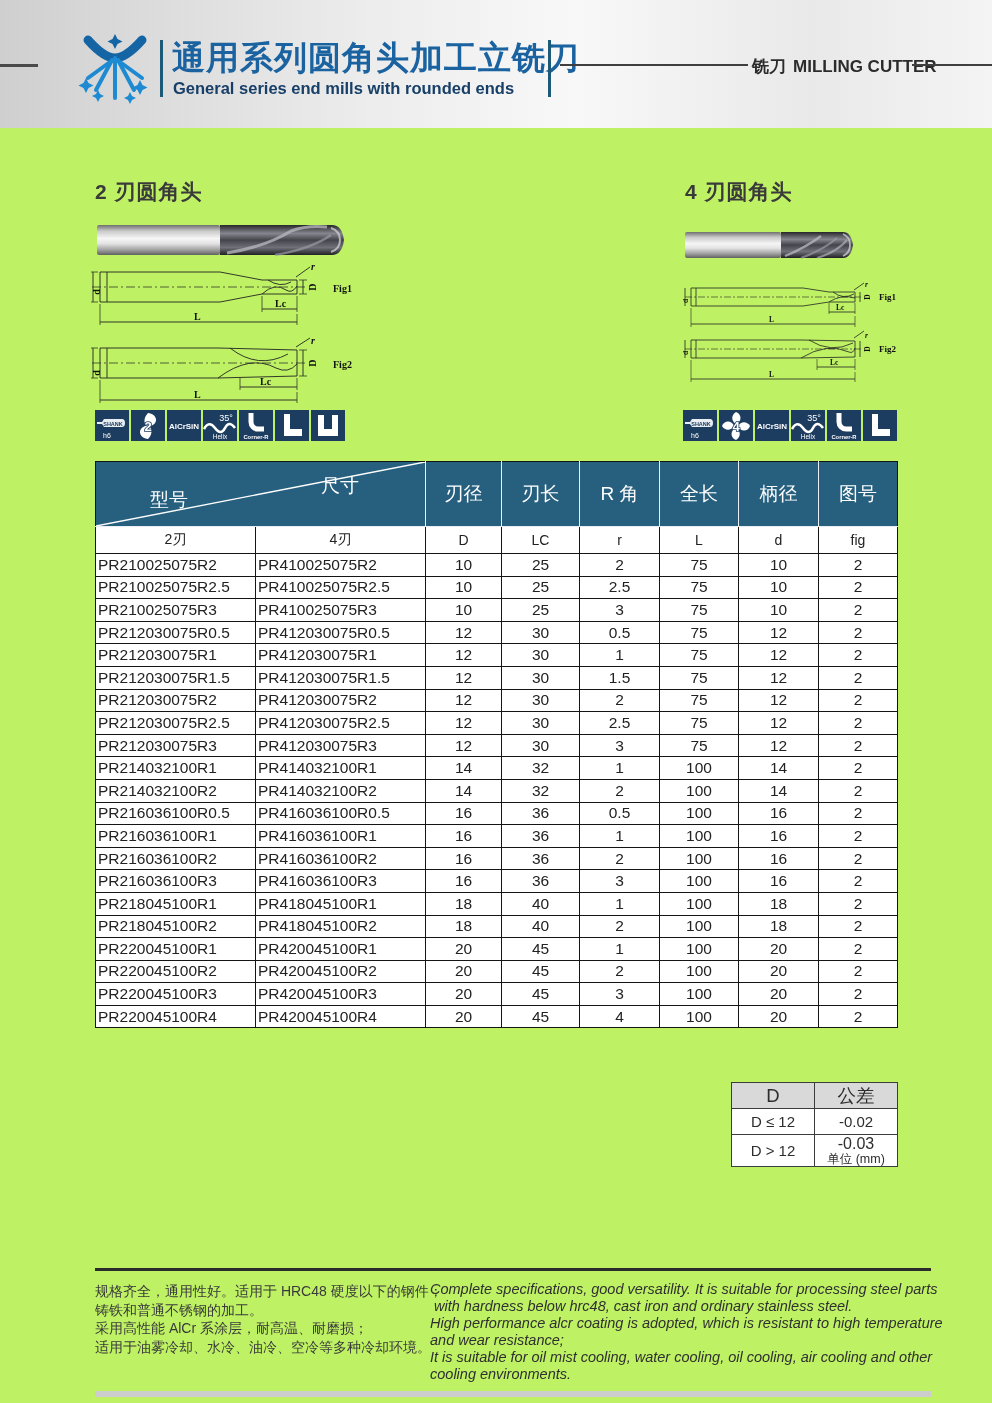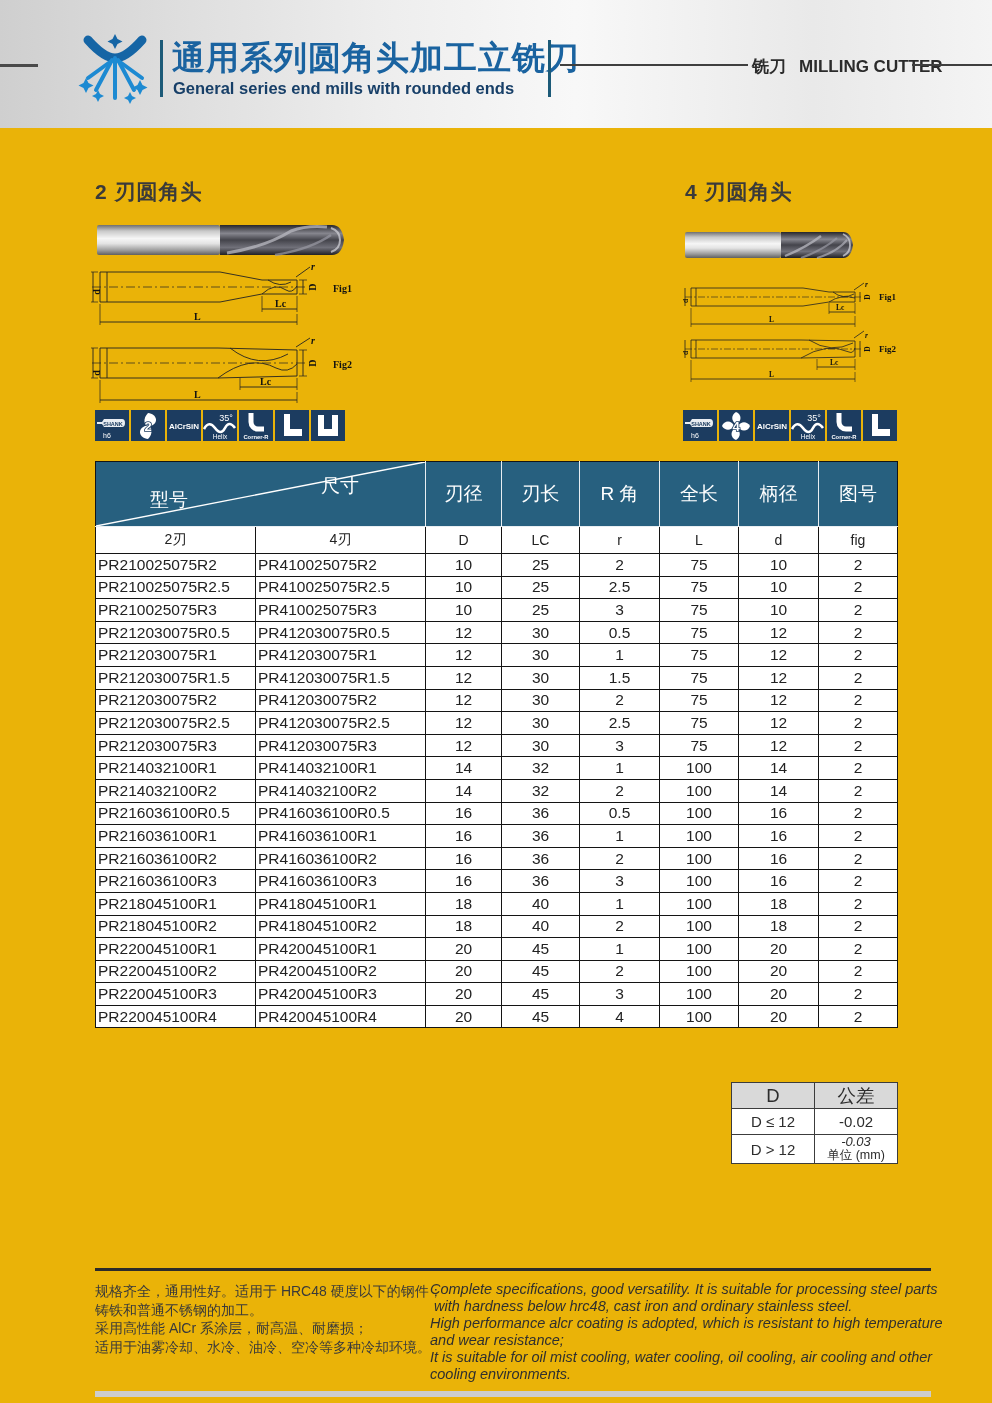--- a/index.html
+++ b/index.html
@@ -1,32 +1,32 @@
 <!DOCTYPE html>
 <html><head>
 <meta charset="utf-8">
 <style>
   html,body{margin:0;padding:0;background:#fff;}
-  #page{position:relative;width:992px;height:1403px;background:#eab308;overflow:hidden;
+  #page{position:relative;width:992px;height:1403px;background:#bef264;overflow:hidden;
         font-family:"Liberation Sans","DejaVu Sans",sans-serif;color:#222;}
   
   #header-band{position:absolute;left:0;top:0;width:992px;height:128px;
     background:linear-gradient(90deg,#cfcfcf 0%,#dedede 18%,#ededed 38%,#f8f8f8 58%,#e9e9e9 82%,#f4f4f4 100%);}
   .edge-dash{position:absolute;left:0;top:64px;width:38px;height:3px;background:#4a4a4a;}
   #logo{position:absolute;left:74px;top:28px;width:82px;height:76px;}
   .vline{position:absolute;top:40px;width:3px;height:57px;background:#1c5a78;}
   #vline1{left:160px;} #vline2{left:548px;}
   #title-zh{position:absolute;left:172px;top:36px;font-size:33px;font-weight:bold;
     color:#1a63a0;letter-spacing:1px;white-space:nowrap;}
   #title-en{position:absolute;left:173px;top:79px;font-size:16.5px;font-weight:bold;color:#173f68;white-space:nowrap;text-align:center;}
   .corner-line{position:absolute;top:64px;height:2px;background:#3f3f3f;}
   #corner-line-a{left:560px;width:188px;}
   #corner-line-b{left:912px;width:80px;}
   #corner-text{position:absolute;left:752px;top:55px;font-size:17px;font-weight:bold;color:#2b2b2b;white-space:nowrap;}
-  #corner-text .zh{margin-right:13px;text-align:center;}
+  #corner-text .zh{margin-right:7px;text-align:center;}
   
   .sec-heading{position:absolute;top:178px;font-size:21px;font-weight:bold;color:#3a3a3a;letter-spacing:1px;}
   #heading-2f{left:95px;} #heading-4f{left:685px;}
   
   .abs{position:absolute;}
   .badge-row{position:absolute;display:flex;gap:2px;}
   #badges-2f{left:95px;top:410px;} #badges-4f{left:683px;top:410px;}
   .badge{width:34px;height:31px;background:#1c3c60;position:relative;flex:0 0 auto;}
   .badge svg{position:absolute;left:0;top:0;}
   
@@ -44,21 +44,21 @@
   #spec-table .subhead td{height:26px;text-align:center;font-size:14px;background:#fff;}
   #spec-table tbody td{height:21.6px;font-size:15.5px;background:#fff;}
   #spec-table tbody td.model{text-align:left;padding-left:2px;}
   #spec-table tbody td.num{text-align:center;}
   
   #tol-table{position:absolute;left:731px;top:1082px;width:166px;border-collapse:collapse;table-layout:fixed;}
   #tol-table td{border:1px solid #3c3c3c;text-align:center;padding:0;}
   #tol-table tr:first-child td{background:#d9d9d9;height:25px;font-size:18.5px;}
   #tol-table tr td{height:25px;font-size:15px;color:#2d2d2d;background:#fff;}
   #tol-table .unit-cell{font-size:12.5px;line-height:1.1;height:27px;}
-  #tol-table .unit-cell .tol-small{font-size:13px;display:block;font-style:italic;}
+  #tol-table .unit-cell .tol-small{font-size:16px;display:block;}
   
   #footer-rule{position:absolute;left:95px;top:1268px;width:836px;height:3px;background:#2b2b2b;}
   #footer-zh{position:absolute;left:95px;top:1282px;width:330px;font-size:14px;line-height:18.5px;color:#3a3a3a;}
   #footer-en{position:absolute;left:430px;top:1281px;width:505px;font-size:14.5px;line-height:17px;color:#2f2f2f;font-style:italic;}
   #footer-zh div,#footer-en div{white-space:pre;}
   #footer-bar{position:absolute;left:95px;top:1391px;width:836px;height:6px;background:#cdcdcd;}
   
   .dwg-text{font-family:"Liberation Serif","DejaVu Serif",serif;font-weight:bold;}
 </style>
 </head>

